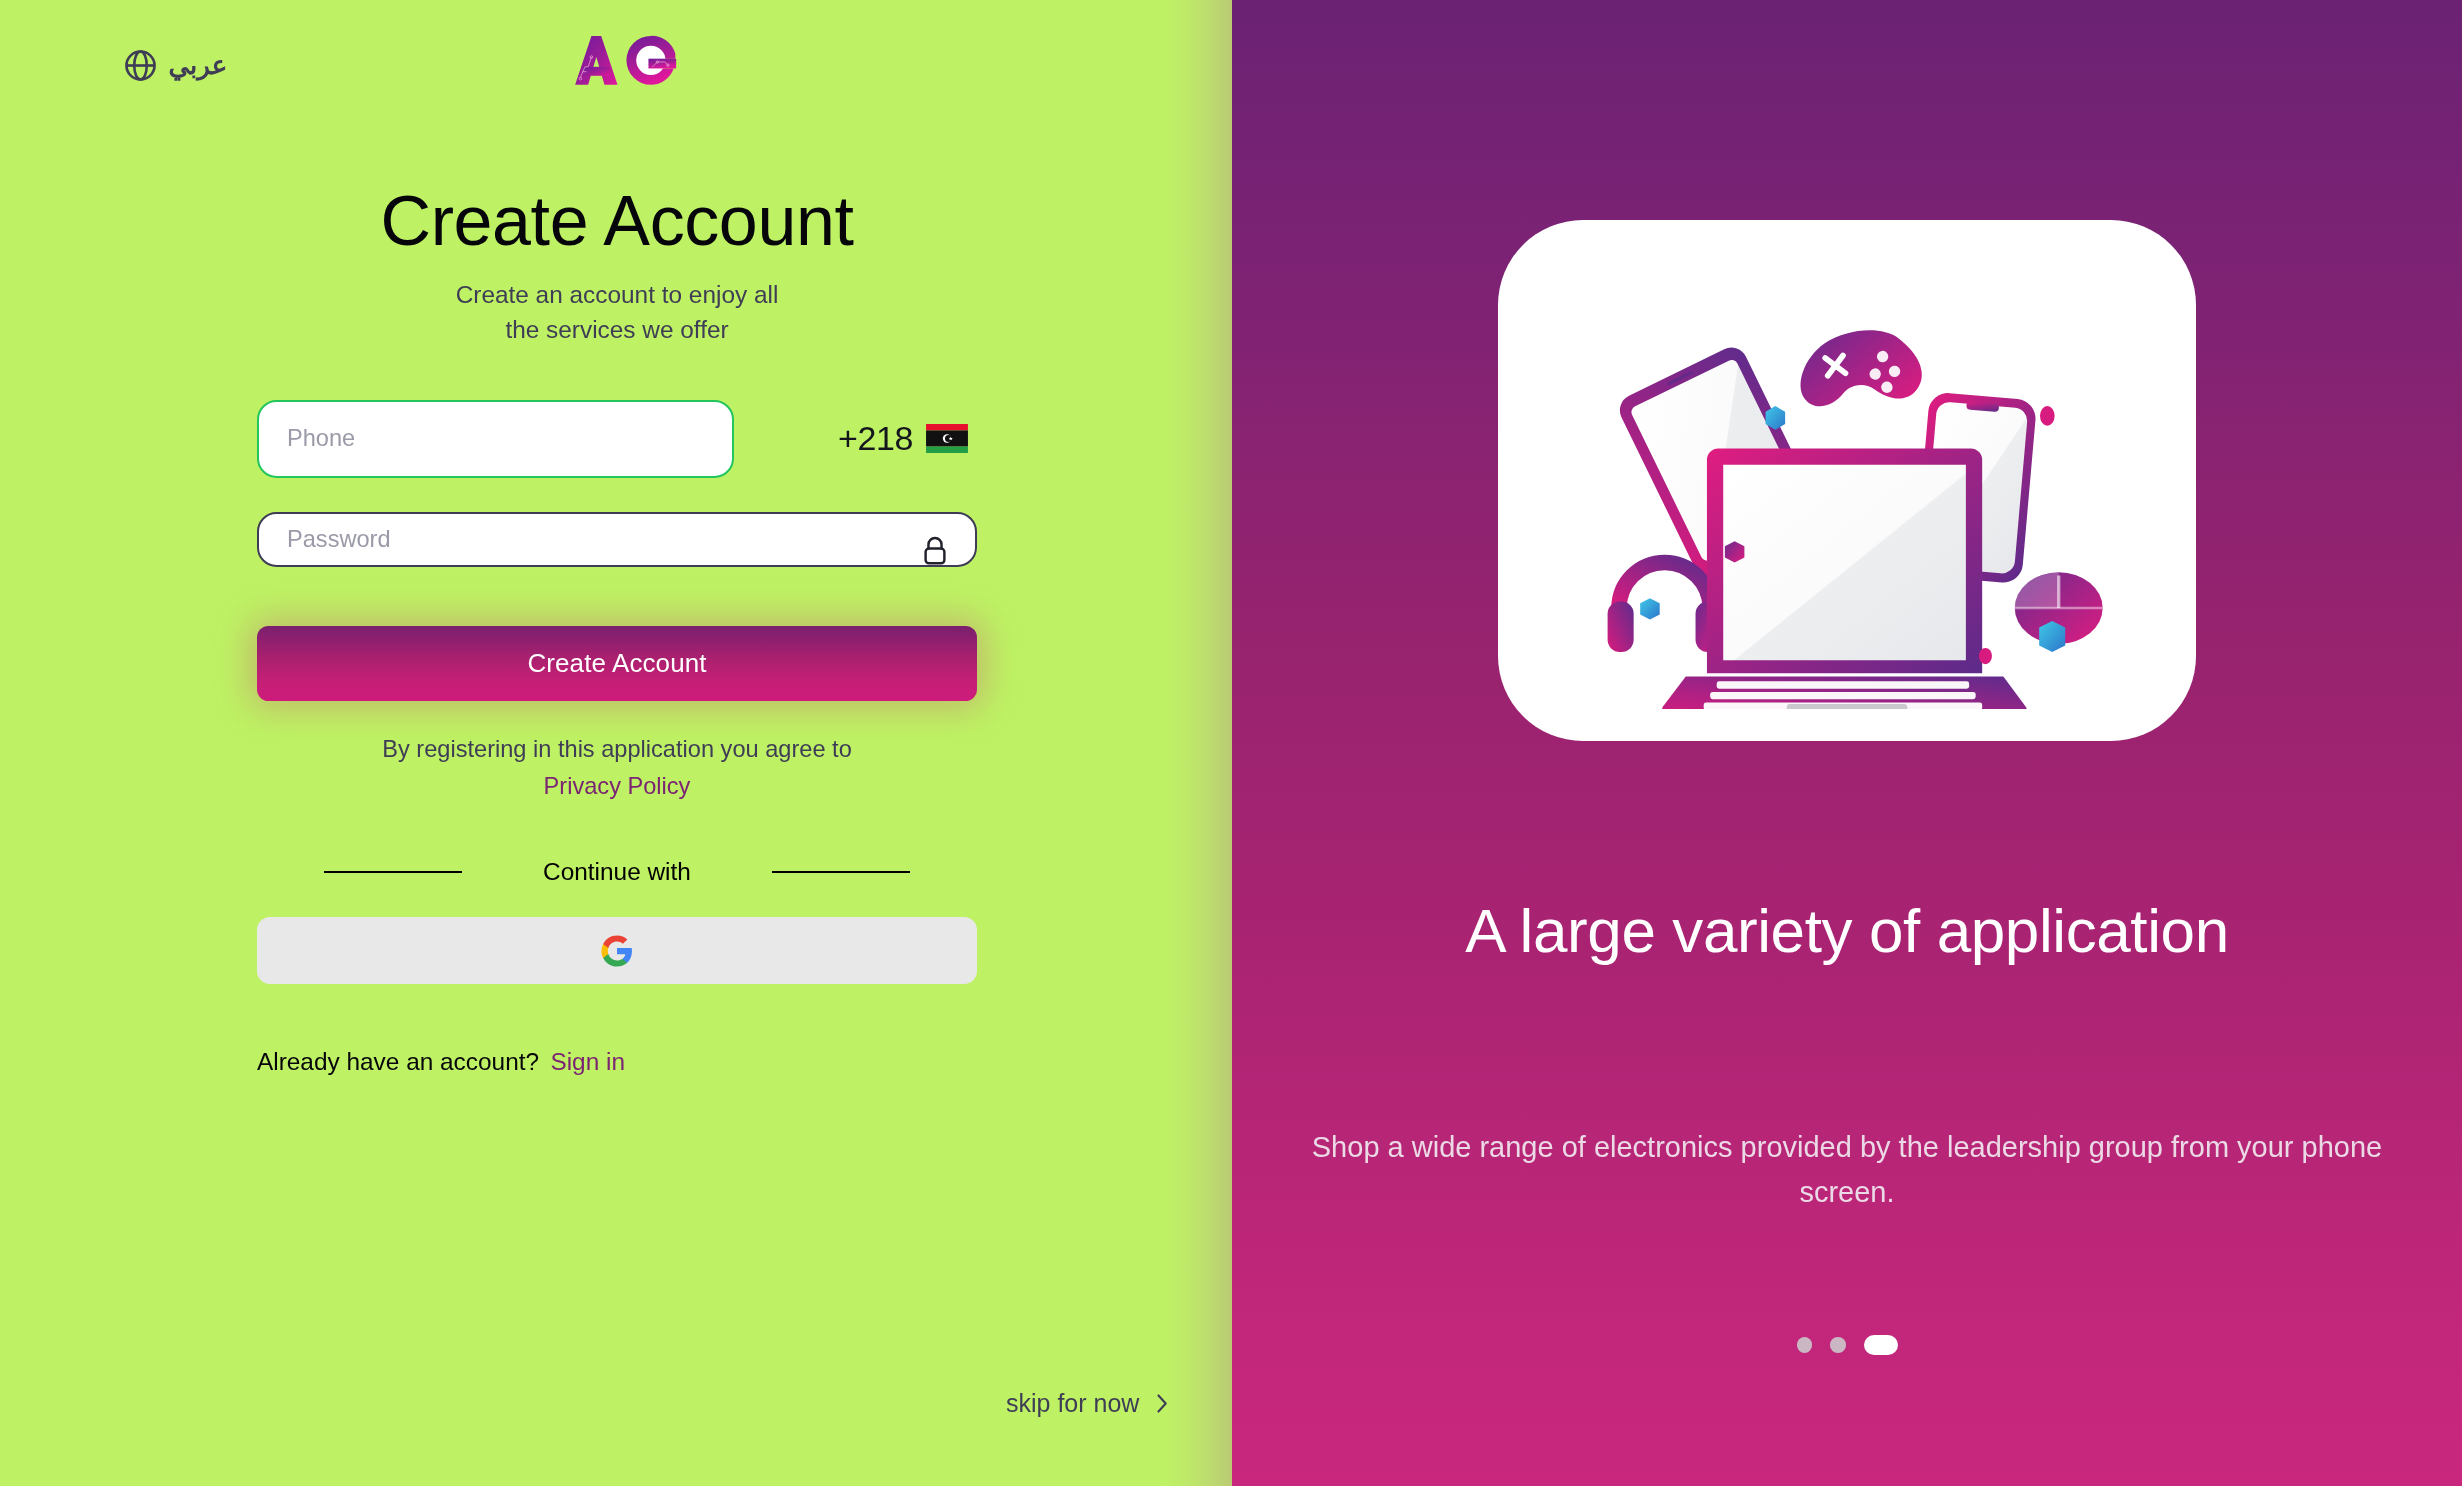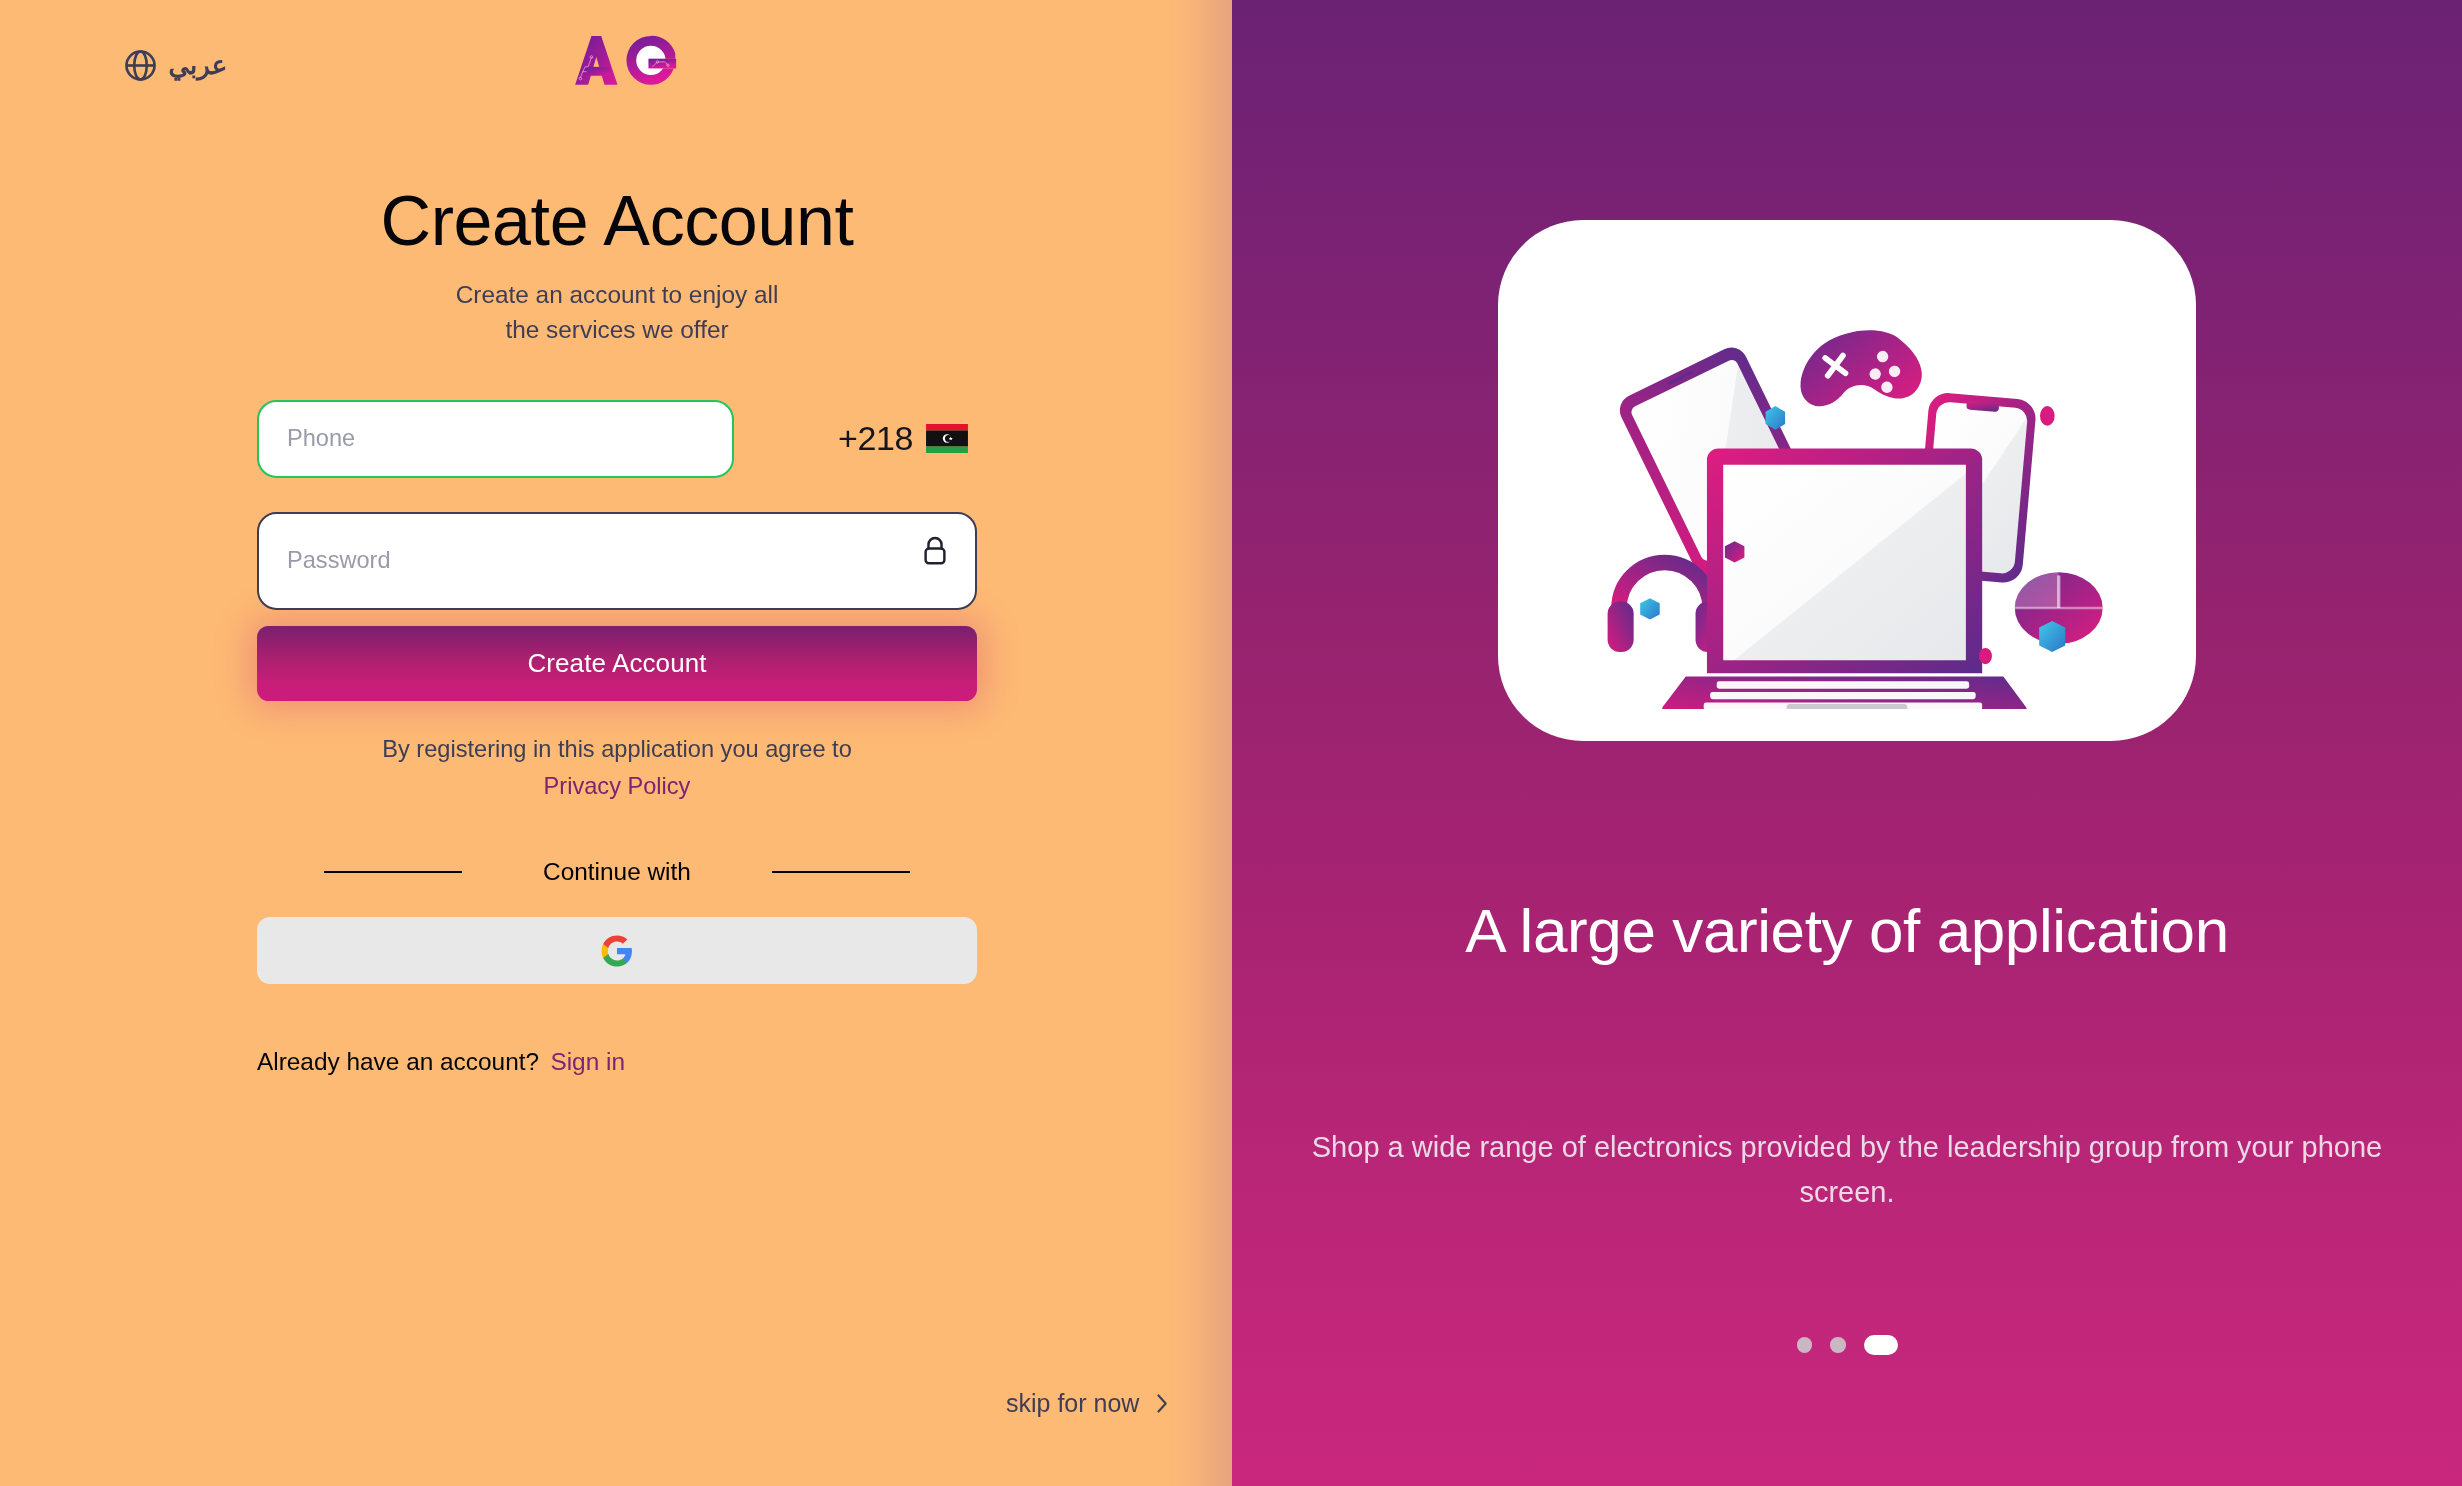--- a/index.html
+++ b/index.html
@@ -6,21 +6,21 @@
   html, body { width:2462px; height:1487px; overflow:hidden; }
   body {
     font-family:"Liberation Sans", sans-serif;
     background:#ffffff;
     position:relative;
   }
 
   
   #left-panel {
     position:absolute; left:0; top:0; width:1232px; height:1487px;
-    background:#fdba74;
+    background:#bef264;
     overflow:hidden;
   }
 
   #lang-switcher {
     position:absolute; left:124px; top:49px;
     display:flex; align-items:center; gap:11.4px;
     cursor:pointer;
   }
   #lang-switcher .globe { width:33px; height:33px; display:block; }
   #lang-switcher .lang-label {
@@ -68,21 +68,21 @@
   }
   #country-code { font-size:34px; color:#15151e; font-weight:400; letter-spacing:-0.4px; }
   .flag { width:42px; height:29px; display:block; }
 
   
   #password-wrap {
     margin-top:34px;
     position:relative; width:720px; height:78px;
   }
   #password-input {
-    width:100%; height:98px;
+    width:100%; height:55px;
     border:2px solid #3E3D55; border-radius:19.5px;
     background:#fff; outline:none;
     font-size:23.6px; color:#2a2a3a; padding:0 73px 0 28px;
     font-family:"Liberation Sans", sans-serif;
   }
   #password-input::placeholder { color:#9a9aa8; }
   .lock-icon {
     position:absolute; right:28px; top:50%; transform:translateY(-50%);
     width:28px; height:31px;
   }

